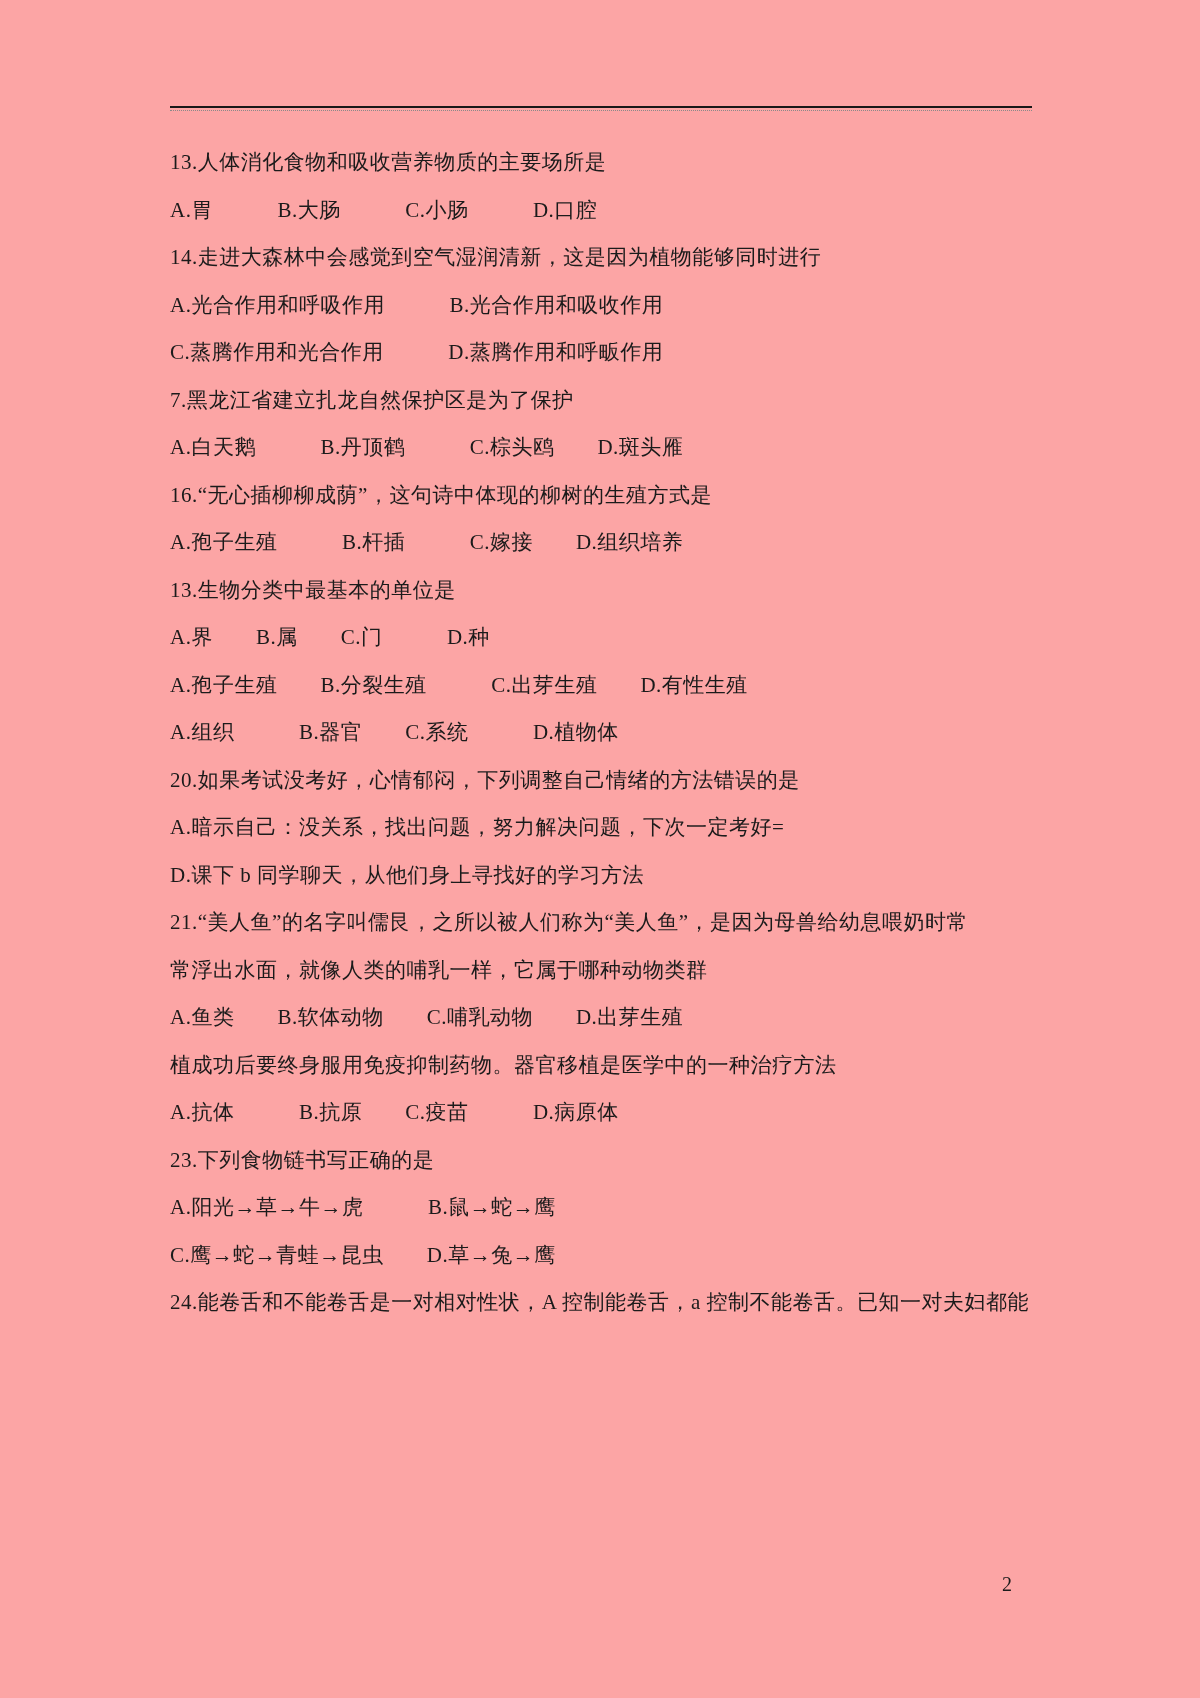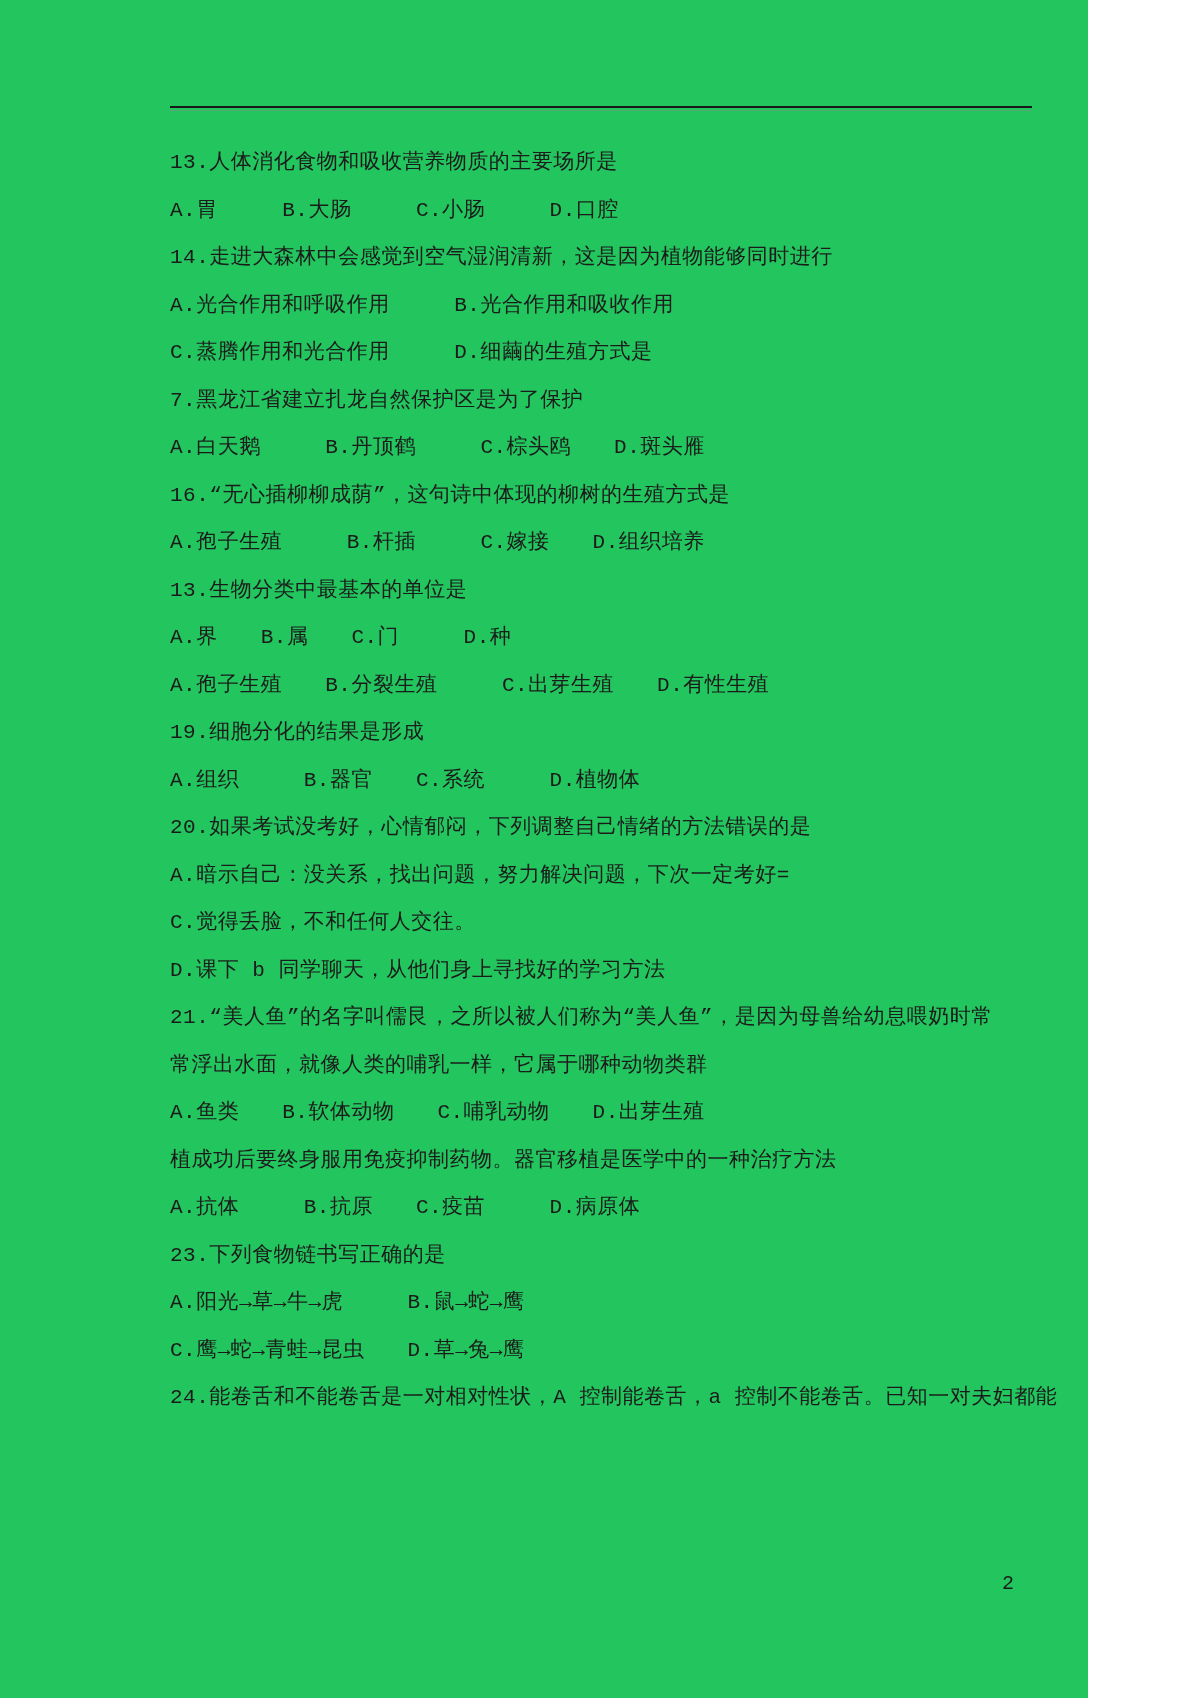--- a/index.html
+++ b/index.html
@@ -2,25 +2,25 @@
 <html><head>
 <meta charset="utf-8">
 <style>
   html, body {
     margin: 0;
     padding: 0;
     background: #ffffff;
   }
   .page {
     position: relative;
-    width: 1088px;
+    width: 1200px;
     height: 1698px;
-    background: #22c55e;
+    background: #fca5a5;
     overflow: hidden;
-    font-family: Liberation Mono, monospace;
+    font-family: Liberation Serif, serif;
     color: #1b1b1b;
   }
   .header-rule {
     position: absolute;
     left: 170px;
     top: 106px;
     width: 862px;
     height: 2px;
     border-top: 2px solid #181818;
     border-bottom: 1px dotted #8a8a8a;
@@ -51,33 +51,31 @@
 </head>
 <body>
 
 <div class="page">
   <div class="header-rule"></div>
   <div class="content">
       <p class="line">13.人体消化食物和吸收营养物质的主要场所是</p>
       <p class="line">A.胃　　　B.大肠　　　C.小肠　　　D.口腔</p>
       <p class="line">14.走进大森林中会感觉到空气湿润清新，这是因为植物能够同时进行</p>
       <p class="line">A.光合作用和呼吸作用　　　B.光合作用和吸收作用</p>
-      <p class="line">C.蒸腾作用和光合作用　　　D.细繭的生殖方式是</p>
+      <p class="line">C.蒸腾作用和光合作用　　　D.蒸腾作用和呼畈作用</p>
       <p class="line">7.黑龙江省建立扎龙自然保护区是为了保护</p>
       <p class="line">A.白天鹅　　　B.丹顶鹤　　　C.棕头鸥　　D.斑头雁</p>
       <p class="line">16.“无心插柳柳成荫”，这句诗中体现的柳树的生殖方式是</p>
       <p class="line">A.孢子生殖　　　B.杆插　　　C.嫁接　　D.组织培养</p>
       <p class="line">13.生物分类中最基本的单位是</p>
       <p class="line">A.界　　B.属　　C.门　　　D.种</p>
       <p class="line">A.孢子生殖　　B.分裂生殖　　　C.出芽生殖　　D.有性生殖</p>
-      <p class="line">19.细胞分化的结果是形成</p>
       <p class="line">A.组织　　　B.器官　　C.系统　　　D.植物体</p>
       <p class="line">20.如果考试没考好，心情郁闷，下列调整自己情绪的方法错误的是</p>
       <p class="line">A.暗示自己：没关系，找出问题，努力解决问题，下次一定考好=</p>
-      <p class="line">C.觉得丢脸，不和任何人交往。</p>
       <p class="line">D.课下 b 同学聊天，从他们身上寻找好的学习方法</p>
       <p class="line">21.“美人鱼”的名字叫儒艮，之所以被人们称为“美人鱼”，是因为母兽给幼息喂奶时常</p>
       <p class="line">常浮出水面，就像人类的哺乳一样，它属于哪种动物类群</p>
       <p class="line">A.鱼类　　B.软体动物　　C.哺乳动物　　D.出芽生殖</p>
       <p class="line">植成功后要终身服用免疫抑制药物。器官移植是医学中的一种治疗方法</p>
       <p class="line">A.抗体　　　B.抗原　　C.疫苗　　　D.病原体</p>
       <p class="line">23.下列食物链书写正确的是</p>
       <p class="line">A.阳光→草→牛→虎　　　B.鼠→蛇→鹰</p>
       <p class="line">C.鹰→蛇→青蛙→昆虫　　D.草→兔→鹰</p>
       <p class="line">24.能卷舌和不能卷舌是一对相对性状，A 控制能卷舌，a 控制不能卷舌。已知一对夫妇都能</p>

